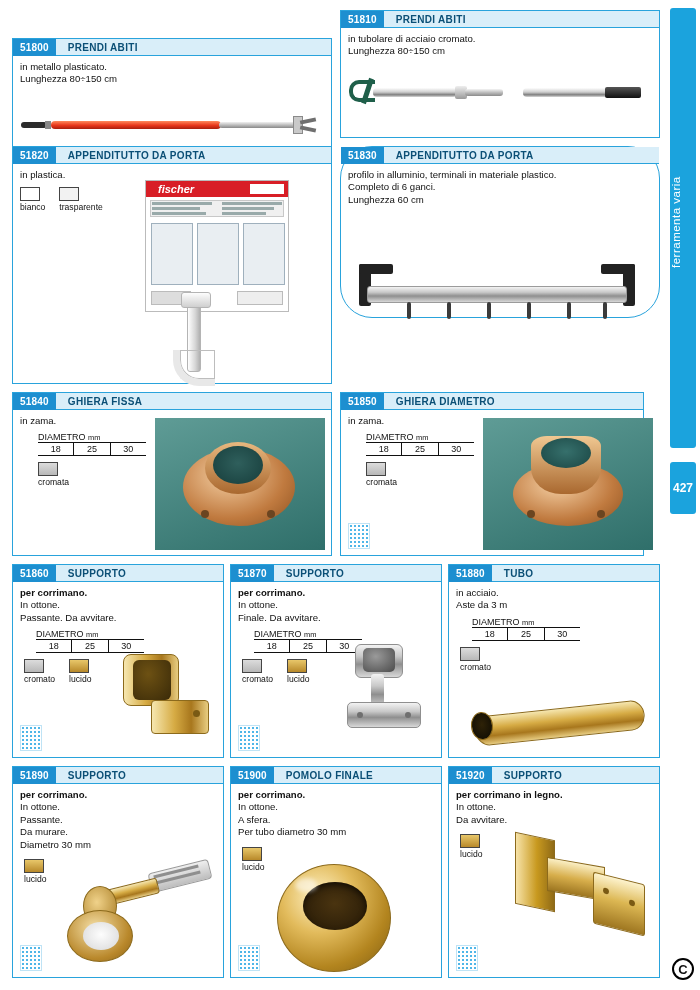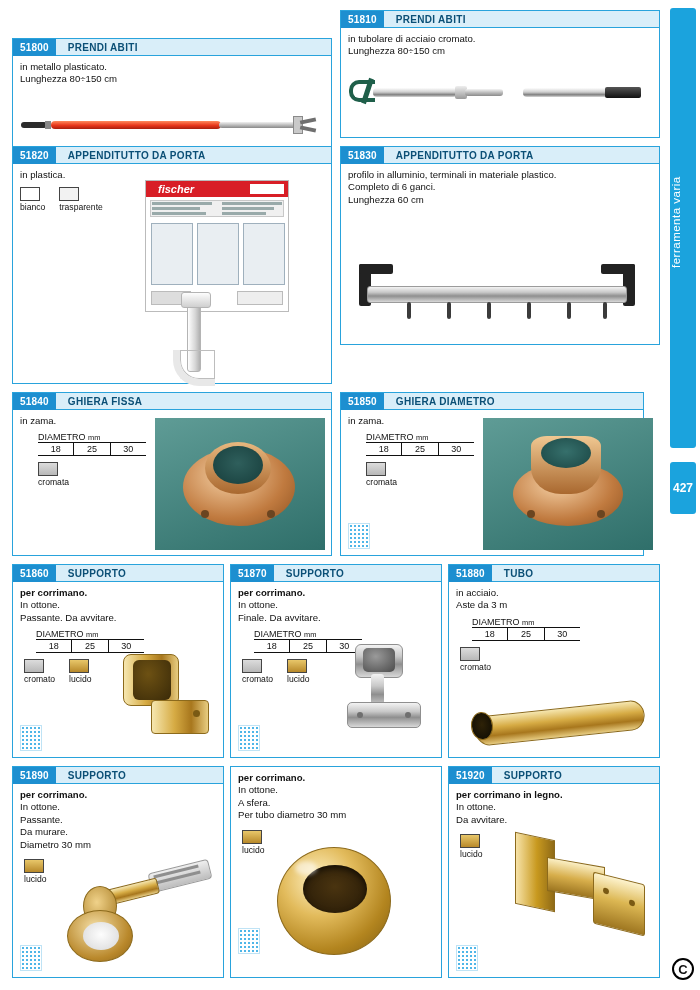--- a/index.html
+++ b/index.html
@@ -242,21 +242,21 @@
             <div style="position:absolute;right:5px;bottom:6px;width:46px;height:14px;background:#eee;border:1px solid #bbb;"></div>
           </div>
 
           <div style="position:absolute;left:56px;top:128px;width:14px;height:70px;background:linear-gradient(90deg,#ffffff,#d6d6d6 60%,#b0b0b0);border:1px solid #b4b4b4;border-radius:3px;"></div>
           <div style="position:absolute;left:42px;top:176px;width:42px;height:36px;border:7px solid #e8e8e8;border-top:none;border-right:none;border-radius:0 0 0 26px;box-shadow:0 0 0 1px #bdbdbd inset;"></div>
           <div style="position:absolute;left:50px;top:118px;width:30px;height:16px;background:linear-gradient(180deg,#fdfdfd,#cfcfcf);border:1px solid #b4b4b4;border-radius:3px;"></div>
         </div>
       </div>
     </div>
 
-    <div class="box" style="left:328px; top:136px; width:320px; height:199px;">
+    <div class="box" style="left:328px; top:136px; width:320px; height:172px;border-radius:32px;">
       <div class="hdr">
         <span class="code">51830</span>
         <span class="title">APPENDITUTTO DA PORTA</span>
       </div>
       <div class="body">
         <div class="desc">profilo in alluminio, terminali in materiale plastico.</div>
         <div class="desc">Completo di 6 ganci.</div>
         <div class="desc">Lunghezza 60 cm</div>
 
         <div class="ill" style="left:10px; top:100px; width:290px; height:70px;">
@@ -511,20 +511,24 @@
 
           <div style="position:absolute;left:22px;top:30px;width:34px;height:40px;border-radius:50%;background:radial-gradient(ellipse at 40% 40%, #f0d28a, #a87c23);border:1px solid #8c6a1c;"></div>
 
           <div style="position:absolute;left:6px;top:54px;width:66px;height:52px;border-radius:50%;background:radial-gradient(ellipse at 42% 34%, #f5e0a8, #b9882b 65%, #8a6119);border:1px solid #8c6a1c;"></div>
           <div style="position:absolute;left:22px;top:66px;width:36px;height:28px;border-radius:50%;background:radial-gradient(ellipse at 50% 45%, #fdfdfd, #d7d7d7);"></div>
         </div>
       </div>
     </div>
 
     <div class="box" style="left:218px; top:756px; width:212px; height:212px;">
+      <div class="hdr">
+        <span class="code">51900</span>
+        <span class="title">POMOLO FINALE</span>
+      </div>
       <div class="body">
         <div class="desc"><b>per corrimano.</b></div>
         <div class="desc">In ottone.</div>
         <div class="desc">A sfera.</div>
         <div class="desc">Per tubo diametro 30 mm</div>
 
         <div class="swatches" style="margin-left:4px; margin-top:8px;">
           <div class="sw">
             <span class="chip brass"></span>
             <span class="sw-lbl">lucido</span>

